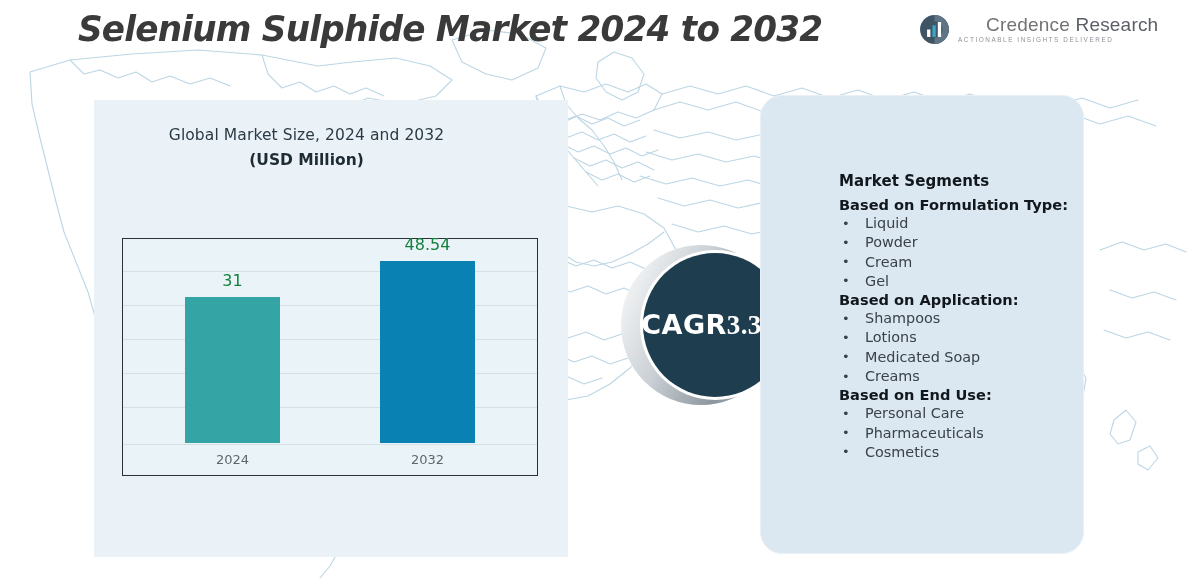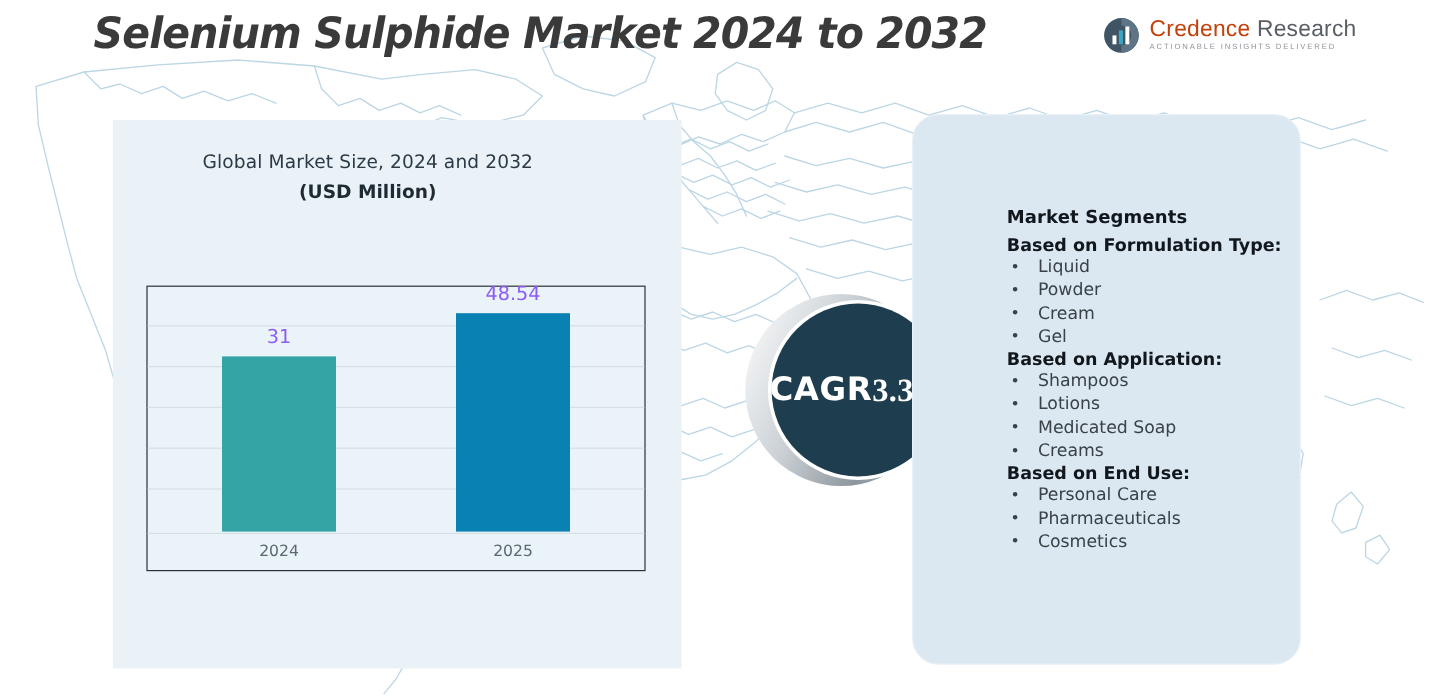--- a/index.html
+++ b/index.html
@@ -51,21 +51,21 @@
     align-items: center;
     gap: 7px;
   }
   #logo-mark { width: 33px; height: 33px; flex: none; }
   #logo-text { display: flex; flex-direction: column; line-height: 1; }
   #logo-wordmark {
     font-size: 19px;
     letter-spacing: 0.2px;
     white-space: nowrap;
   }
-  #logo-wordmark .credence { color: #c2410c; }
+  #logo-wordmark .credence { color: #737373; margin-left: 28px; }
   #logo-wordmark .research { color: #5a5f66; }
   #logo-tagline {
     margin-top: 3px;
     font-size: 6.4px;
     letter-spacing: 1.55px;
     color: #8d9299;
     white-space: nowrap;
     text-transform: uppercase;
   }
 
@@ -132,21 +132,21 @@
   #bar-2032 {
     left: 257px;
     width: 95px;
     height: 165px;
     background: #0a81b3;
   }
   .bar-value {
     position: absolute;
     font-family: "DejaVu Sans", sans-serif;
     font-size: 16px;
-    color: #8b5cf6;
+    color: #15803d;
     text-align: center;
   }
   #value-2024 { left: 62px; width: 95px; bottom: 116px; }
   #value-2032 { left: 257px; width: 95px; bottom: 204px; }
   .bar-label {
     position: absolute;
     bottom: 8px;
     font-family: "DejaVu Sans", sans-serif;
     font-size: 13px;
     color: #5d686f;
@@ -376,21 +376,21 @@
     <div class="gridline" style="top:168px"></div>
     <div class="gridline" style="top:205px"></div>
 
     <div class="plot-bar" id="bar-2024" style="height: 146px; background: rgb(53, 164, 164); bottom: 32px;"></div>
     <div class="plot-bar" id="bar-2032" style="height: 182px; background: rgb(10, 129, 179); bottom: 32px;"></div>
 
     <div class="bar-value" id="value-2024" style="bottom: 185px;">31</div>
     <div class="bar-value" id="value-2032" style="bottom: 221px;">48.54</div>
 
     <div class="bar-label" id="label-2024">2024</div>
-    <div class="bar-label" id="label-2032">2025</div>
+    <div class="bar-label" id="label-2032">2032</div>
   </div>
 
   <div id="cagr-badge">
     <div id="cagr-glow"></div>
     <div id="cagr-circle" style="background: rgb(30, 62, 79);">
       <div id="cagr-label">CAGR</div>
       <div id="cagr-value">3.3%</div>
     </div>
   </div>
 

